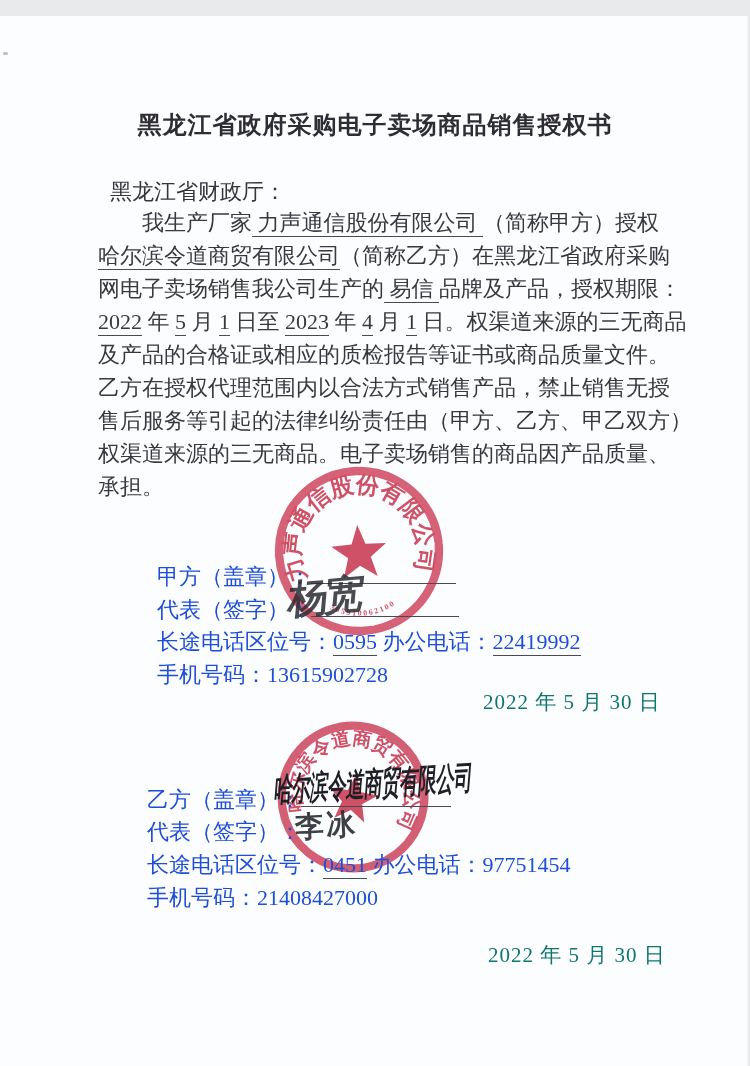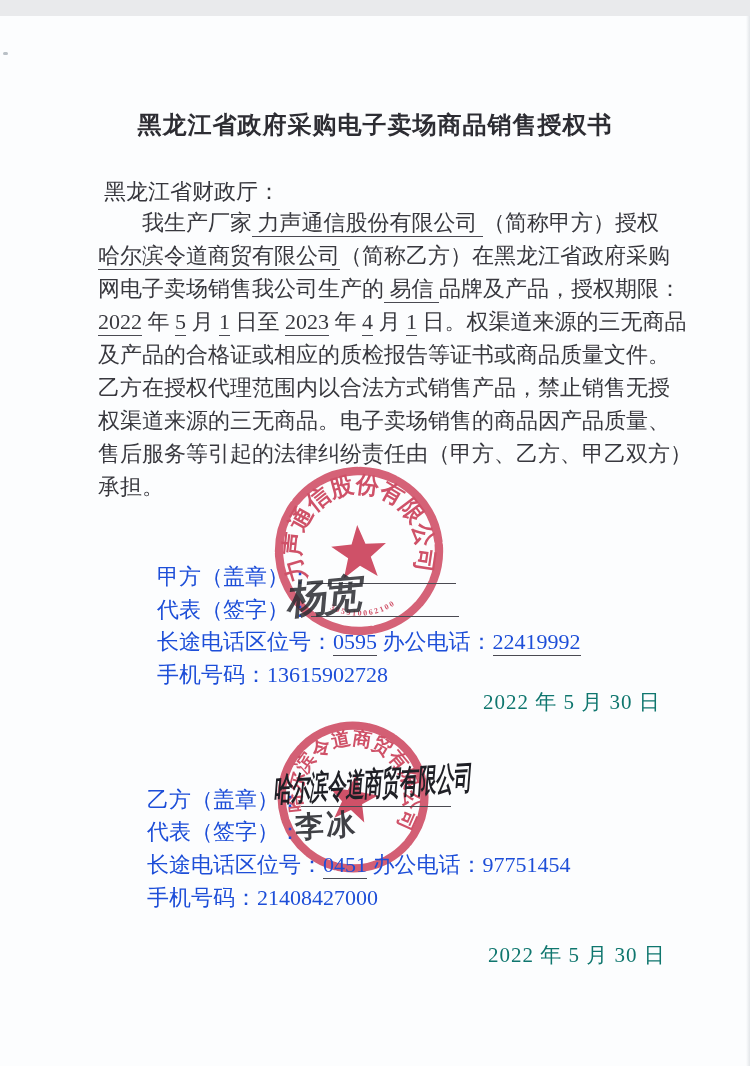--- a/index.html
+++ b/index.html
@@ -10,21 +10,21 @@
     color:#3a3a40;
   }
   .edge-shade{position:absolute;right:0;top:0;bottom:0;width:4px;
     background:linear-gradient(to left,#e3e6e9,rgba(255,255,255,0));}
   .speck{position:absolute;left:3px;top:36px;width:5px;height:3px;background:#b9c0c6;border-radius:2px;}
 
   .title{
     position:absolute;top:93px;left:0;right:0;text-align:center;
     font-size:24px;font-weight:bold;letter-spacing:1px;color:#2d2d33;
   }
-  .salutation{position:absolute;top:161px;left:104px;font-size:22px;color:#35353b;text-align:right;}
+  .salutation{position:absolute;top:161px;left:110px;font-size:22px;color:#35353b;text-align:right;}
 
   .bodytext{position:absolute;top:190px;left:98px;width:580px;font-size:22px;color:#38383e;}
   .bodyline{height:33px;line-height:33px;white-space:nowrap;}
   .bodyline.indent{padding-left:44px;}
 
   .seg.u{border-bottom:1.5px solid #4a4a52;padding-bottom:1px;}
   .seg.blank{display:inline-block;height:1em;vertical-align:baseline;}
 
   .party{position:absolute;font-size:22px;color:#1d4ed8;}
   #party-a{left:157px;top:544px;}
@@ -59,22 +59,22 @@
 
   <div class="salutation">黑龙江省财政厅：</div>
 
   <div class="bodytext">
       <div class="bodyline indent"><span class="seg">我生产厂家</span><span class="seg u"> 力声通信股份有限公司 </span><span class="seg"> （简称甲方）授权</span></div>
       <div class="bodyline"><span class="seg u">哈尔滨令道商贸有限公司</span><span class="seg">（简称乙方）在黑龙江省政府采购</span></div>
       <div class="bodyline"><span class="seg">网电子卖场销售我公司生产的</span><span class="seg u"> 易信 </span><span class="seg">品牌及产品，授权期限：</span></div>
       <div class="bodyline"><span class="seg u">2022</span><span class="seg"> 年 </span><span class="seg u">5</span><span class="seg"> 月 </span><span class="seg u">1</span><span class="seg"> 日至 </span><span class="seg u">2023</span><span class="seg"> 年 </span><span class="seg u">4</span><span class="seg"> 月 </span><span class="seg u">1</span><span class="seg"> 日。权渠道来源的三无商品</span></div>
       <div class="bodyline"><span class="seg">及产品的合格证或相应的质检报告等证书或商品质量文件。</span></div>
       <div class="bodyline"><span class="seg">乙方在授权代理范围内以合法方式销售产品，禁止销售无授</span></div>
+      <div class="bodyline"><span class="seg">售后服务等引起的法律纠纷责任由（甲方、乙方、甲乙双方）</span></div>
       <div class="bodyline"><span class="seg">权渠道来源的三无商品。电子卖场销售的商品因产品质量、</span></div>
-      <div class="bodyline"><span class="seg">售后服务等引起的法律纠纷责任由（甲方、乙方、甲乙双方）</span></div>
       <div class="bodyline"><span class="seg">承担。</span></div>
     </div>
 
   <svg id="seal-a" class="seal" viewBox="0 0 200 200">
     <circle cx="100" cy="100" r="86" fill="none" stroke-width="9" stroke-dasharray="38 3 26 2 54 4 30 2 44 3" stroke-linecap="round" opacity="0.9" stroke="#cf445c"></circle>
     <path id="sealArcA" d="M 45.4 131.5 A 63 63 0 1 1 154.6 131.5" fill="none"></path>
     <text font-size="25" fill="#cf445c">
       <textPath href="#sealArcA" startOffset="50%" text-anchor="middle">力声通信股份有限公司</textPath>
     </text>
     <polygon points="100,72 92.5,92.6 70.5,93.4 87.8,107 81.8,128.1 100,115.8 118.2,128.1 112.2,107 129.5,93.4 107.5,92.6" fill="#cf445c"></polygon>

